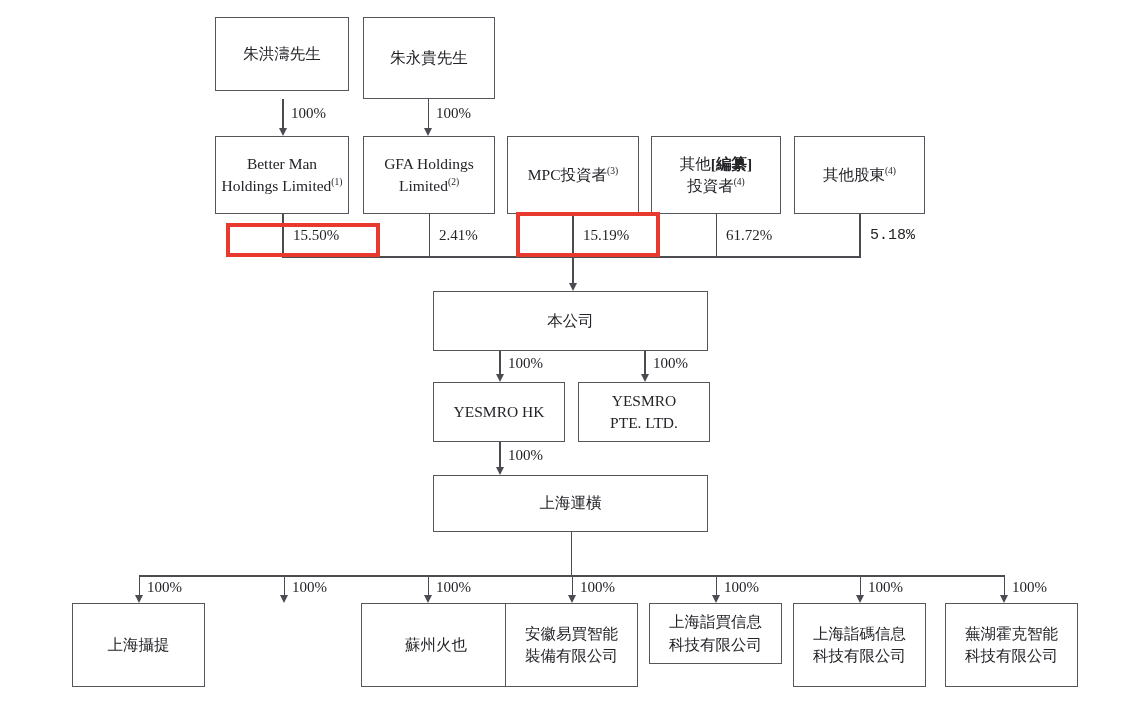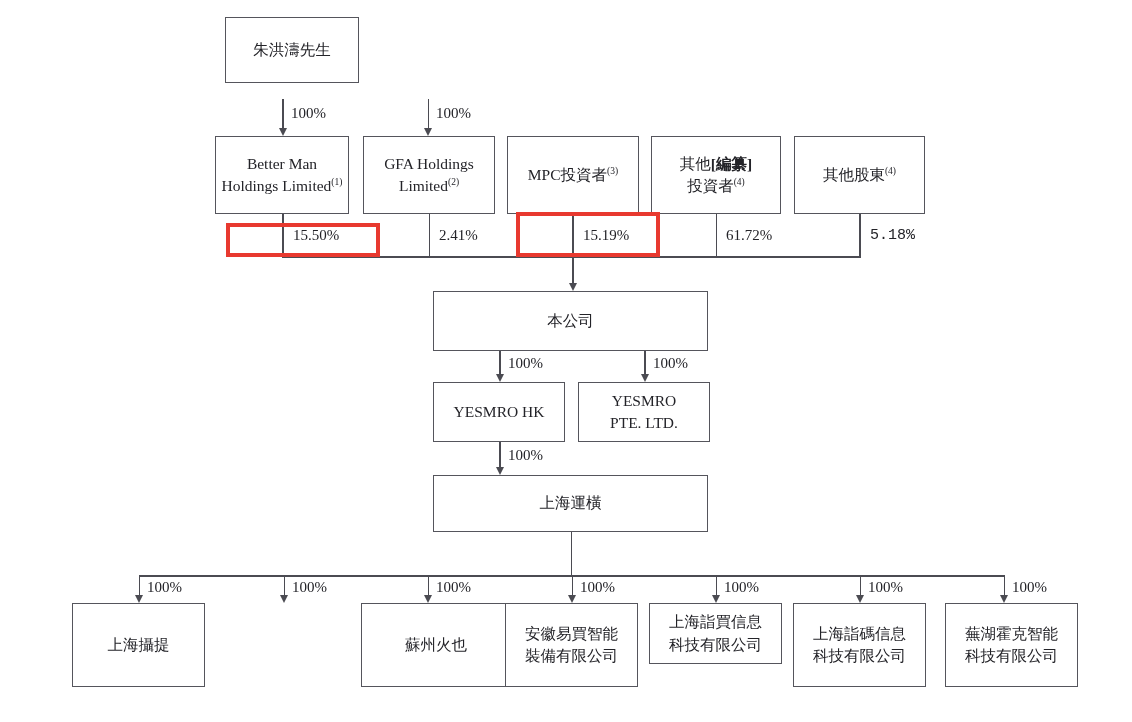--- a/index.html
+++ b/index.html
@@ -47,22 +47,25 @@
     border:4.5px solid var(--highlight-red);
     background:transparent;
   }
   .bold{font-weight:bold;}
 </style>
 </head>
 <body>
 
 <div id="canvas">
 
-  <div class="node" style="left:225px;top:17px;width:134px;height:66px;">
+  <div class="node" style="left:215px;top:17px;width:134px;height:74px;">
     <span>朱洪濤先生</span>
+  </div>
+  <div class="node" style="left:363px;top:17px;width:132px;height:82px;">
+    <span>朱永貴先生</span>
   </div>
 
   <div class="vline" style="left:282px;top:99px;height:30px;"></div>
   <div class="arr" style="left:278.6px;top:127.5px;"></div>
   <div class="lbl" style="left:291px;top:105px;">100%</div>
 
   <div class="vline" style="left:427.5px;top:99px;height:30px;"></div>
   <div class="arr" style="left:424.1px;top:127.5px;"></div>
   <div class="lbl" style="left:436px;top:105px;">100%</div>
 

